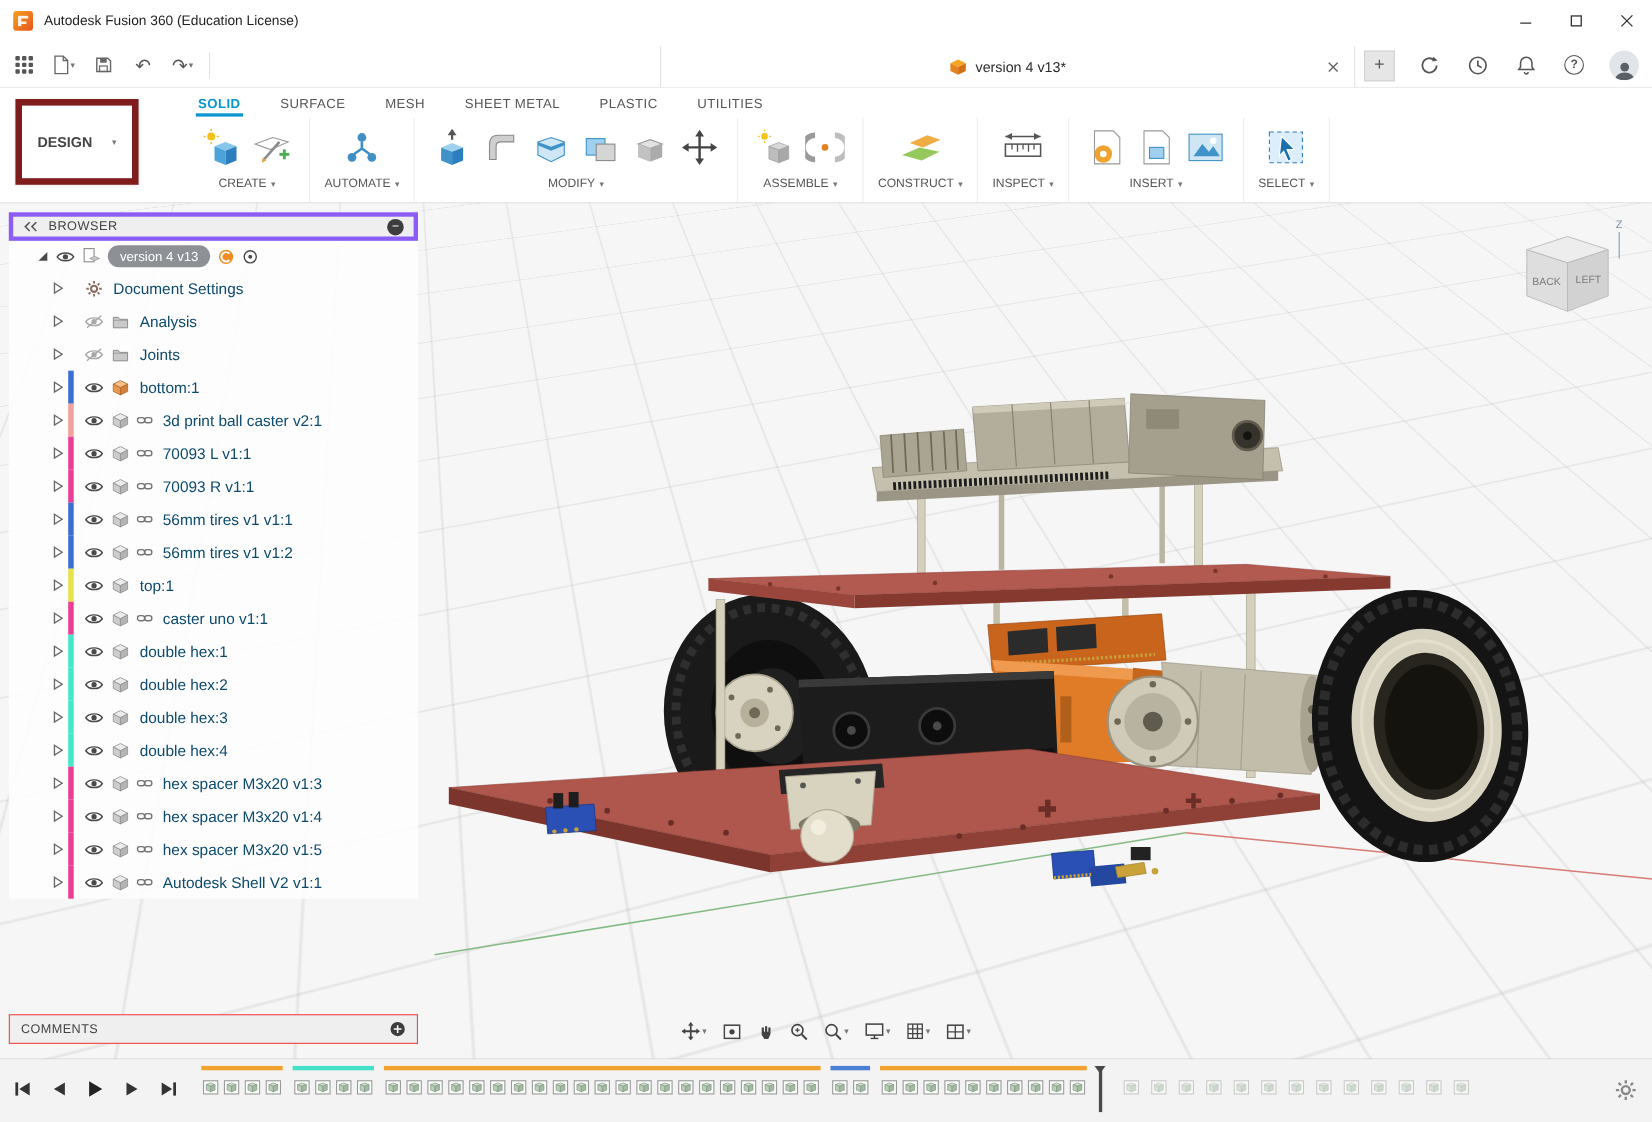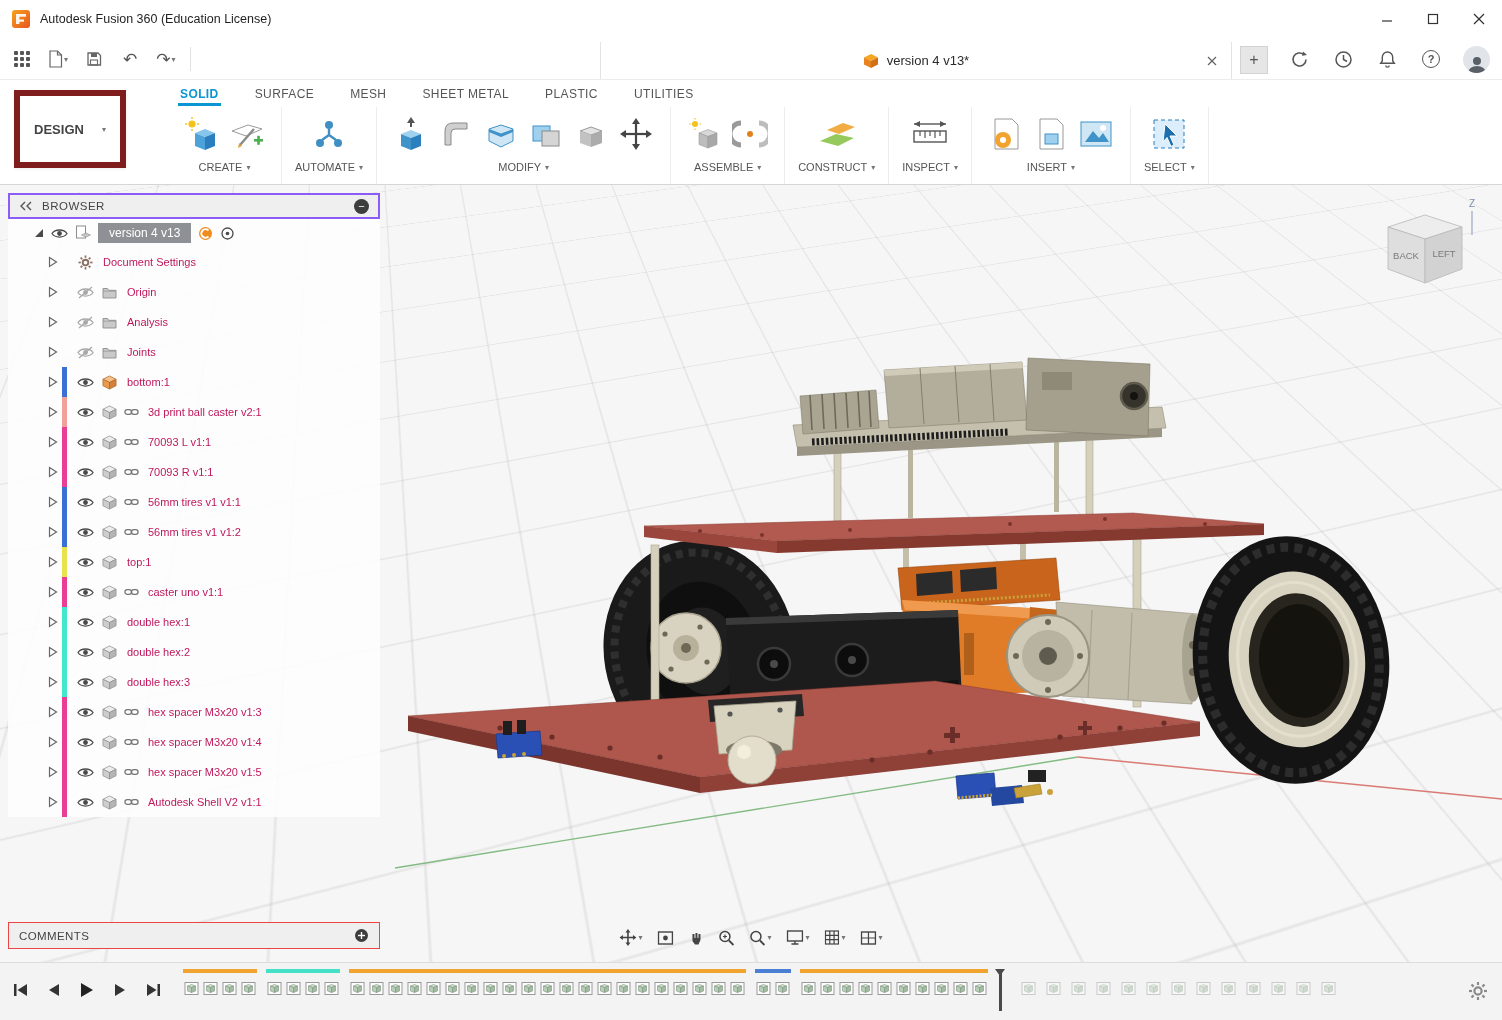--- a/index.html
+++ b/index.html
@@ -48,33 +48,33 @@
 .canvas{position:absolute;left:0;top:185px;width:1502px;height:777px;background:#f6f6f6;overflow:hidden;perspective:1200px;perspective-origin:50% 10%}
 .ground{position:absolute;left:-500px;top:-80px;width:2600px;height:1800px;transform:rotateX(58deg) rotateZ(-16deg);transform-origin:50% 0;
  background-image:repeating-linear-gradient(0deg,rgba(120,120,120,.14) 0 1px,transparent 1px 64px),repeating-linear-gradient(90deg,rgba(120,120,120,.14) 0 1px,transparent 1px 64px)}
 .model-svg{position:absolute;left:0;top:-185px;width:1502px;height:1020px}
 .viewcube{position:absolute;right:14px;top:10px;z-index:5}
 .viewcube text{font-size:9.5px;fill:#7a7a7a;text-anchor:middle;font-family:"Liberation Sans",sans-serif}
 .viewcube .axis{fill:#7a8db0;font-size:10px}
 
 
 .browser{position:absolute;left:8px;top:8px;width:372px;z-index:10}
-.browser-header{height:26px;background:#efefef;border:2px solid #8b5cf6;display:flex;align-items:center;padding:0 9px;gap:9px}
+.browser-header{height:26px;background:#efefef;border:4px solid #8b5cf6;display:flex;align-items:center;padding:0 9px;gap:9px}
 .bh-label{font-size:11.5px;color:#444;letter-spacing:.5px}
 .collapse-circle{margin-left:auto;width:15px;height:15px;border-radius:50%;background:#3d3d3d;color:#fff;display:flex;align-items:center;justify-content:center;font-size:11px;line-height:1}
 .btree{background:rgba(253,253,253,.92)}
 .root-row{height:28px;display:flex;align-items:center;gap:7px;padding-left:26px}
-.root-chip{background:#8d9094;color:#fff;font-size:12px;padding:3px 11px;border-radius:0;white-space:nowrap}
+.root-chip{background:#8d9094;color:#fff;font-size:12px;padding:3px 11px;border-radius:10px;white-space:nowrap}
 .trow{height:30px;display:flex;align-items:center;padding-left:38px}
 .tri{width:13px;display:flex;justify-content:center;flex:0 0 auto}
 .cbar{width:5px;height:30px;margin:0 6px 0 3px;flex:0 0 auto}
 .eyeslot{width:24px;display:flex;justify-content:center;flex:0 0 auto}
 .nico{width:24px;display:flex;justify-content:center;flex:0 0 auto}
 .lnk{width:21px;display:flex;justify-content:center;flex:0 0 auto}
-.lbl{font-size:11px;color:#be185d;margin-left:6px;white-space:nowrap}
+.lbl{font-size:14px;color:#0c4a6e;margin-left:6px;white-space:nowrap}
 
 
 .comments{position:absolute;left:8px;bottom:13px;width:372px;height:27px;background:#efefef;border:1px solid #ef4444;display:flex;align-items:center;padding:0 10px;z-index:10}
 .c-label{font-size:11.5px;color:#444;letter-spacing:.4px}
 .c-plus{margin-left:auto;display:flex}
 .navbar{position:absolute;left:50%;transform:translateX(-50%);bottom:13px;display:flex;align-items:center;gap:11px;z-index:10}
 .navbtn{display:flex;align-items:center;gap:2px;padding:3px 2px}
 
 
 .timeline{position:absolute;left:0;top:962px;width:1502px;height:58px;background:#f3f3f3;border-top:1px solid #ddd;z-index:30}
@@ -665,21 +665,21 @@
                 <circle cx="8.5" cy="6.5" r="2.4" fill="#a8a8a8"></circle>
                 <line x1="2" y1="12" x2="15" y2="1" stroke="#a8a8a8" stroke-width="1.3"></line>
               </svg>
             </span>
             <span class="nico">
               <svg width="15" height="13" viewBox="0 0 15 13">
                 <path d="M1 2.5 h4.5 l1.3 1.8 H14 V12 H1 Z" fill="#c9c9c9" stroke="#8c8c8c" stroke-width=".9"></path>
                 <line x1="1" y1="5.2" x2="14" y2="5.2" stroke="#8c8c8c" stroke-width=".6"></line>
               </svg>
             </span>
-            <span class="lbl">Origin</span>
+            <span class="lbl">Analysis</span>
           </div>
           <div class="trow">
             <span class="tri">
               <svg width="10" height="12" viewBox="0 0 10 12">
                 <polygon points="1.5,1.5 8.5,6 1.5,10.5" fill="none" stroke="#666" stroke-width="1.2"></polygon>
               </svg>
             </span>
             <span class="cbar" style="background:transparent"></span>
             <span class="eyeslot">
               <svg width="17" height="13" viewBox="0 0 17 13">
@@ -687,42 +687,20 @@
                 <circle cx="8.5" cy="6.5" r="2.4" fill="#a8a8a8"></circle>
                 <line x1="2" y1="12" x2="15" y2="1" stroke="#a8a8a8" stroke-width="1.3"></line>
               </svg>
             </span>
             <span class="nico">
               <svg width="15" height="13" viewBox="0 0 15 13">
                 <path d="M1 2.5 h4.5 l1.3 1.8 H14 V12 H1 Z" fill="#c9c9c9" stroke="#8c8c8c" stroke-width=".9"></path>
                 <line x1="1" y1="5.2" x2="14" y2="5.2" stroke="#8c8c8c" stroke-width=".6"></line>
               </svg>
             </span>
-            <span class="lbl">Analysis</span>
-          </div>
-          <div class="trow">
-            <span class="tri">
-              <svg width="10" height="12" viewBox="0 0 10 12">
-                <polygon points="1.5,1.5 8.5,6 1.5,10.5" fill="none" stroke="#666" stroke-width="1.2"></polygon>
-              </svg>
-            </span>
-            <span class="cbar" style="background:transparent"></span>
-            <span class="eyeslot">
-              <svg width="17" height="13" viewBox="0 0 17 13">
-                <path d="M1 6.5 C4 1.8 13 1.8 16 6.5 C13 11.2 4 11.2 1 6.5 Z" fill="none" stroke="#a8a8a8" stroke-width="1.3"></path>
-                <circle cx="8.5" cy="6.5" r="2.4" fill="#a8a8a8"></circle>
-                <line x1="2" y1="12" x2="15" y2="1" stroke="#a8a8a8" stroke-width="1.3"></line>
-              </svg>
-            </span>
-            <span class="nico">
-              <svg width="15" height="13" viewBox="0 0 15 13">
-                <path d="M1 2.5 h4.5 l1.3 1.8 H14 V12 H1 Z" fill="#c9c9c9" stroke="#8c8c8c" stroke-width=".9"></path>
-                <line x1="1" y1="5.2" x2="14" y2="5.2" stroke="#8c8c8c" stroke-width=".6"></line>
-              </svg>
-            </span>
             <span class="lbl">Joints</span>
           </div>
           <div class="trow">
             <span class="tri">
               <svg width="10" height="12" viewBox="0 0 10 12">
                 <polygon points="1.5,1.5 8.5,6 1.5,10.5" fill="none" stroke="#666" stroke-width="1.2"></polygon>
               </svg>
             </span>
             <span class="cbar" style="background:#3b6fd4"></span>
             <span class="eyeslot">
@@ -988,20 +966,42 @@
               </svg>
             </span>
             <span class="nico">
               <svg width="15" height="15" viewBox="0 0 16 16">
                 <polygon points="8,1 15,4.5 8,8 1,4.5" fill="#ececec" stroke="#909090" stroke-width=".8"></polygon>
                 <polygon points="1,4.5 8,8 8,15 1,11.5" fill="#cdcdcd" stroke="#909090" stroke-width=".8"></polygon>
                 <polygon points="8,8 15,4.5 15,11.5 8,15" fill="#b4b4b4" stroke="#909090" stroke-width=".8"></polygon>
               </svg>
             </span>
             <span class="lbl">double hex:3</span>
+          </div>
+          <div class="trow">
+            <span class="tri">
+              <svg width="10" height="12" viewBox="0 0 10 12">
+                <polygon points="1.5,1.5 8.5,6 1.5,10.5" fill="none" stroke="#666" stroke-width="1.2"></polygon>
+              </svg>
+            </span>
+            <span class="cbar" style="background:#43e8cb"></span>
+            <span class="eyeslot">
+              <svg width="17" height="13" viewBox="0 0 17 13">
+                <path d="M1 6.5 C4 1.8 13 1.8 16 6.5 C13 11.2 4 11.2 1 6.5 Z" fill="none" stroke="#4a4a4a" stroke-width="1.3"></path>
+                <circle cx="8.5" cy="6.5" r="2.4" fill="#4a4a4a"></circle>
+              </svg>
+            </span>
+            <span class="nico">
+              <svg width="15" height="15" viewBox="0 0 16 16">
+                <polygon points="8,1 15,4.5 8,8 1,4.5" fill="#ececec" stroke="#909090" stroke-width=".8"></polygon>
+                <polygon points="1,4.5 8,8 8,15 1,11.5" fill="#cdcdcd" stroke="#909090" stroke-width=".8"></polygon>
+                <polygon points="8,8 15,4.5 15,11.5 8,15" fill="#b4b4b4" stroke="#909090" stroke-width=".8"></polygon>
+              </svg>
+            </span>
+            <span class="lbl">double hex:4</span>
           </div>
           <div class="trow">
             <span class="tri">
               <svg width="10" height="12" viewBox="0 0 10 12">
                 <polygon points="1.5,1.5 8.5,6 1.5,10.5" fill="none" stroke="#666" stroke-width="1.2"></polygon>
               </svg>
             </span>
             <span class="cbar" style="background:#ea3d96"></span>
             <span class="eyeslot">
               <svg width="17" height="13" viewBox="0 0 17 13">

